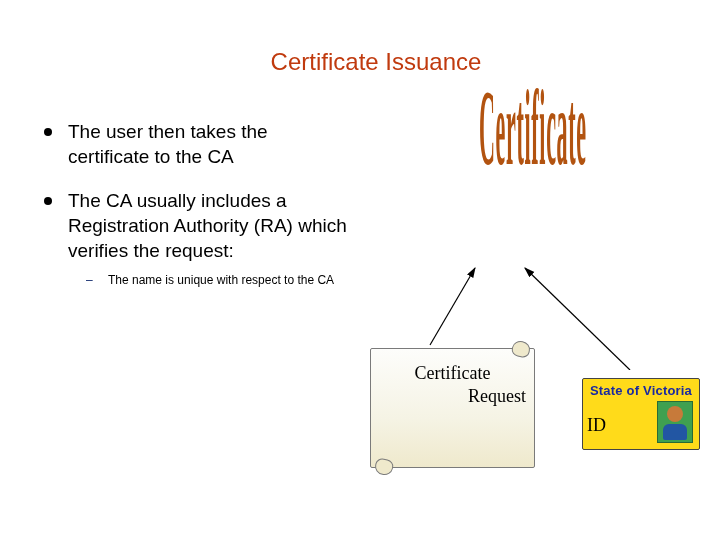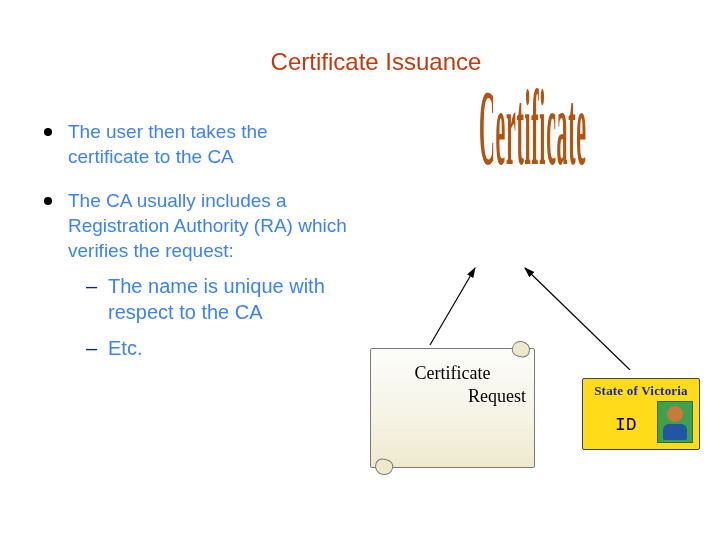--- a/index.html
+++ b/index.html
@@ -26,21 +26,21 @@
     text-align: center;
     font-size: 24px;
     color: #c03a0e;
     font-weight: 400;
   }
   .body-left {
     position: absolute;
     top: 120px;
     left: 40px;
     width: 310px;
-    color: #3b82f6;
+    color: #000000;
     font-size: 19px;
     line-height: 1.3;
   }
   ul.main {
     list-style: none;
     margin: 0;
     padding: 0;
   }
   ul.main > li {
     position: relative;
@@ -54,21 +54,21 @@
     top: 8px;
     width: 8px;
     height: 8px;
     background: #000;
     border-radius: 50%;
   }
   ul.sub {
     list-style: none;
     margin: 10px 0 4px 0;
     padding: 0;
-    font-size: 20px;
+    font-size: 12px;
   }
   ul.sub > li {
     position: relative;
     padding-left: 40px;
     margin-bottom: 10px;
   }
   ul.sub > li::before {
     content: "–";
     position: absolute;
     left: 18px;
@@ -163,32 +163,32 @@
     border: 1px solid #444;
     border-radius: 2px;
     box-sizing: border-box;
   }
   .idcard .banner {
     position: absolute;
     top: 4px;
     left: 4px;
     right: 4px;
     text-align: center;
-    font-family: Liberation Serif, serif;
+    font-family: Liberation Sans, sans-serif;
     font-weight: bold;
     font-size: 13px;
     color: #1a2aa0;
     letter-spacing: 0.2px;
     white-space: nowrap;
   }
   .idcard .idtxt {
     position: absolute;
     top: 36px;
-    left: 32px;
-    font-family: Liberation Mono, monospace;
+    left: 4px;
+    font-family: Liberation Serif, serif;
     font-size: 18px;
     color: #000;
   }
   .idcard .photo {
     position: absolute;
     top: 22px;
     right: 6px;
     width: 34px;
     height: 40px;
     background: #3fa050;
@@ -226,23 +226,20 @@
     <ul class="main">
       <li>
         <span>The user then takes the certificate to the CA</span>
       </li>
       <li>
         <span>The CA usually includes a Registration Authority (RA) which verifies the request:</span>
         <ul class="sub">
           <li>
             <span>The name is unique with respect to the CA</span>
           </li>
-          <li>
-            <span>Etc.</span>
-          </li>
         </ul>
       </li>
     </ul>
   </div>
 
   <div class="graphic">
 
     <div class="cert-word">Certificate</div>
 
     <svg class="arrow-svg" viewBox="0 0 340 260">

